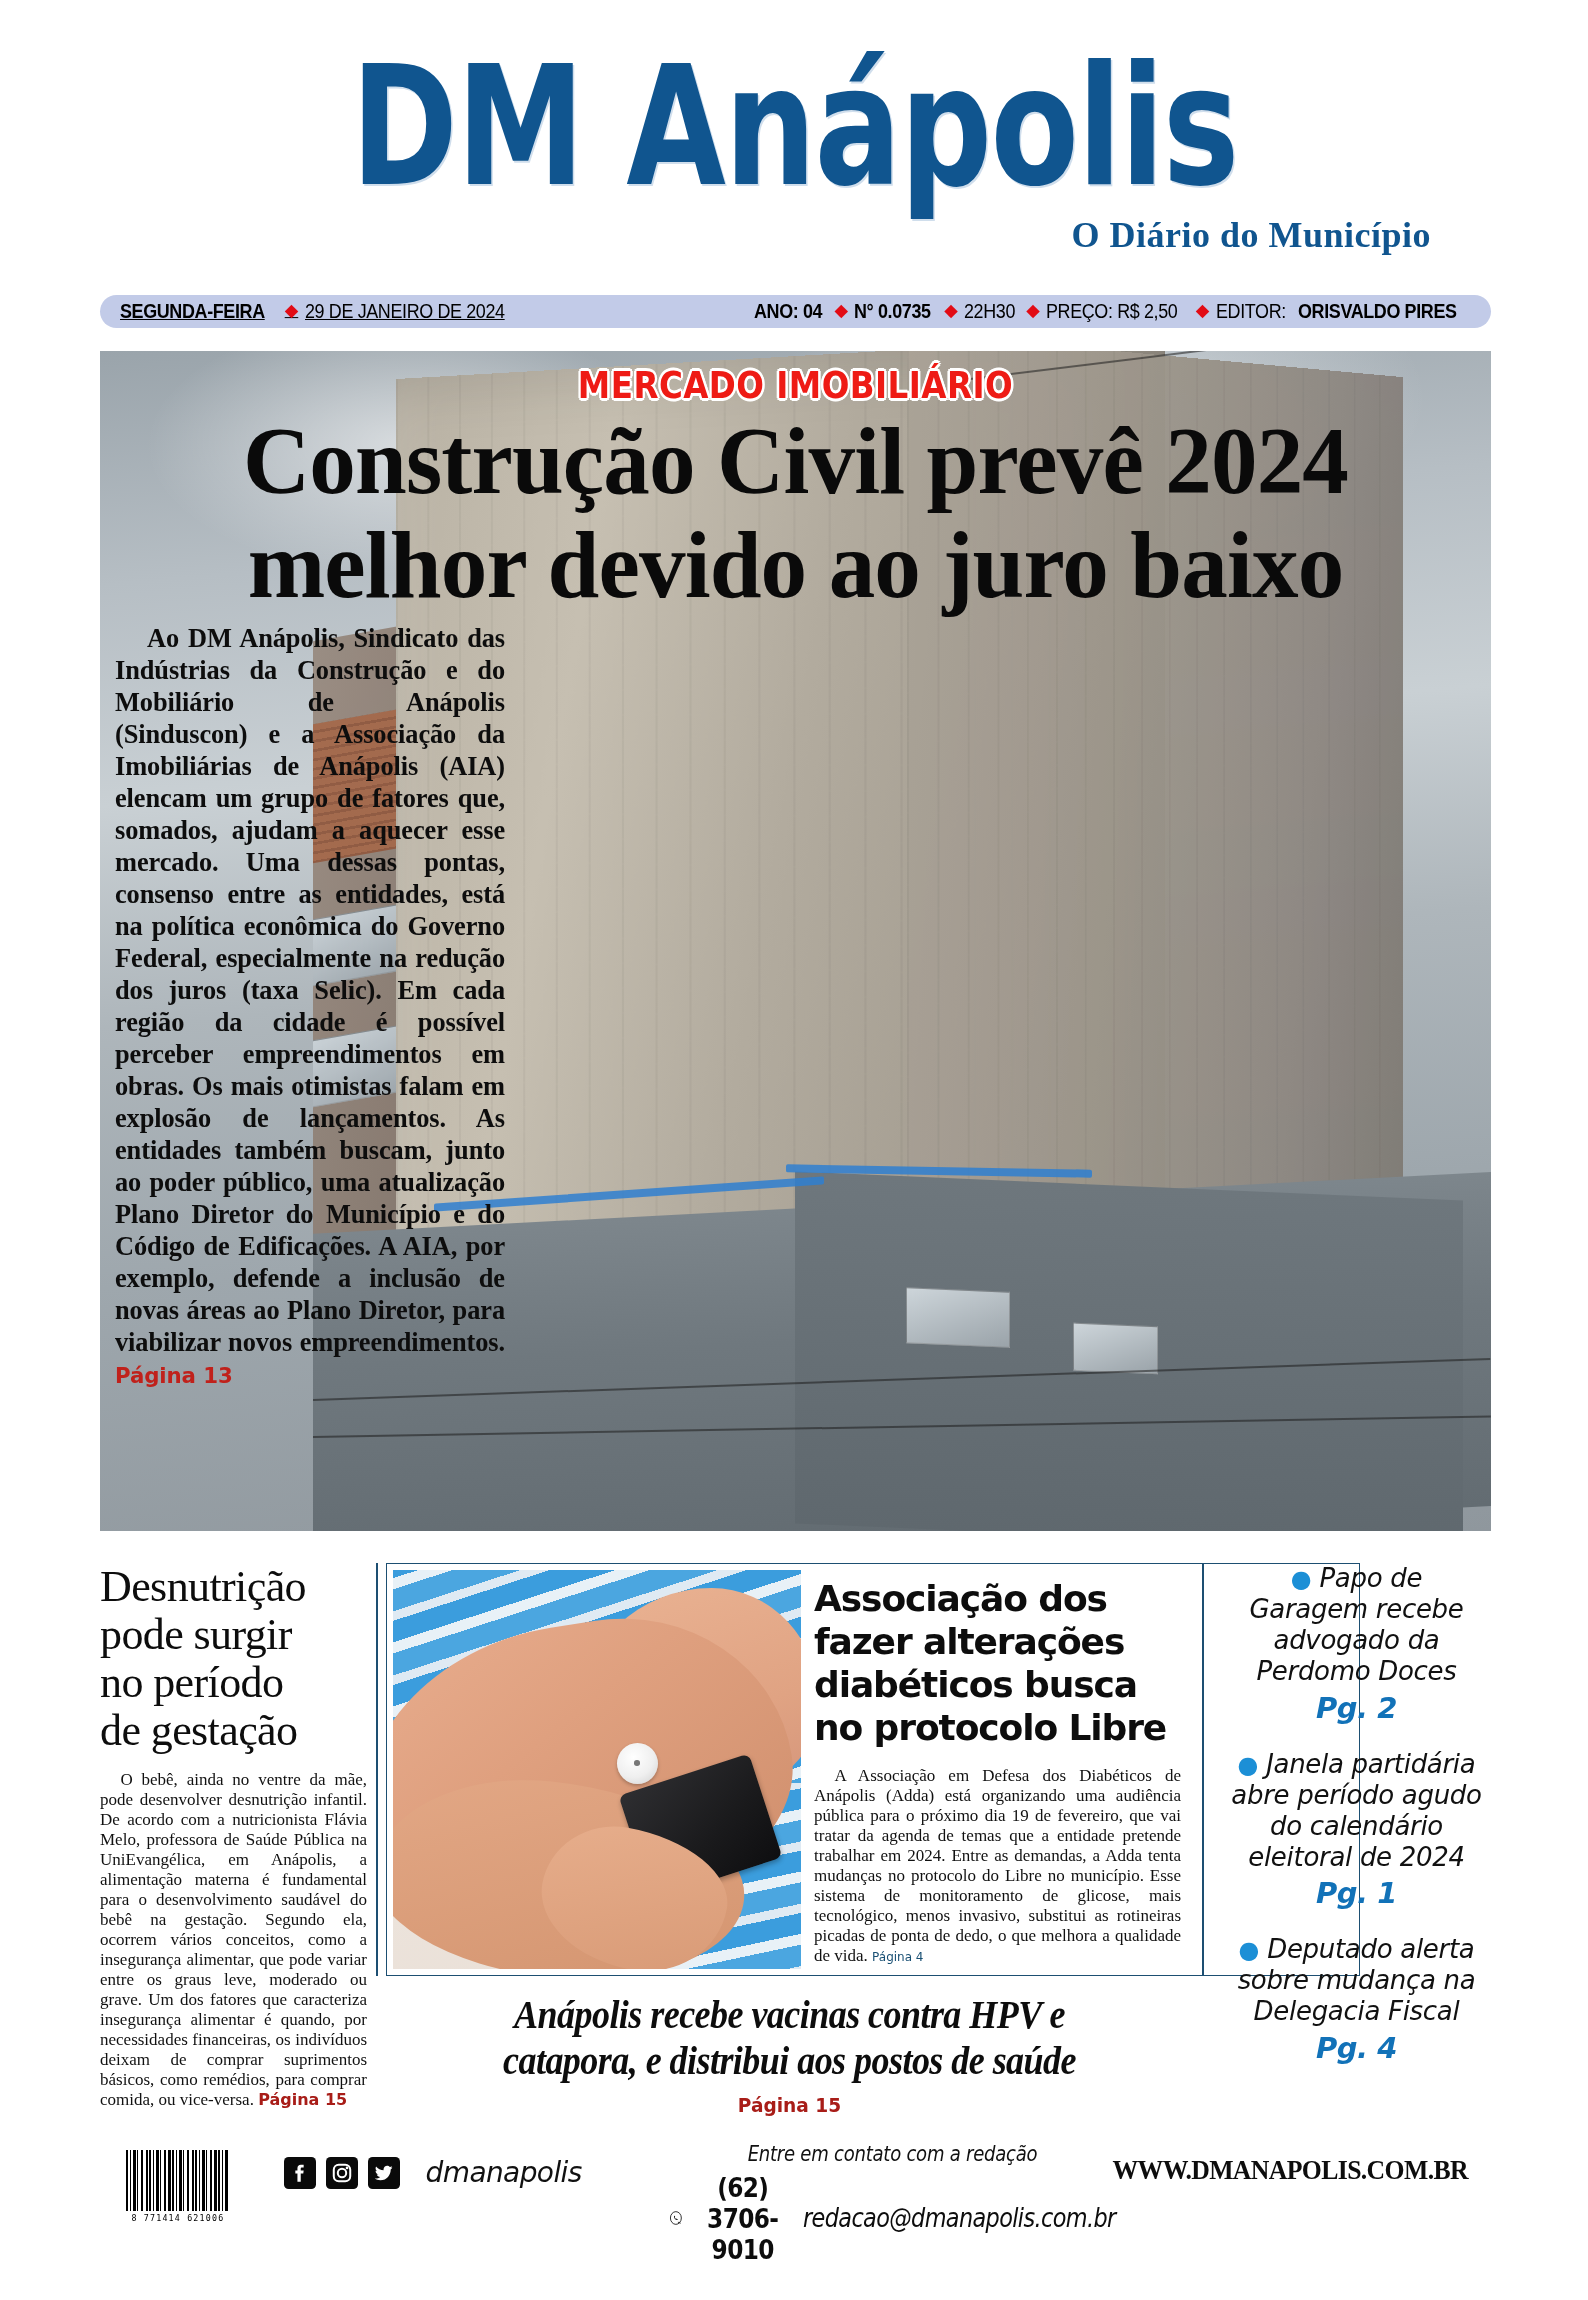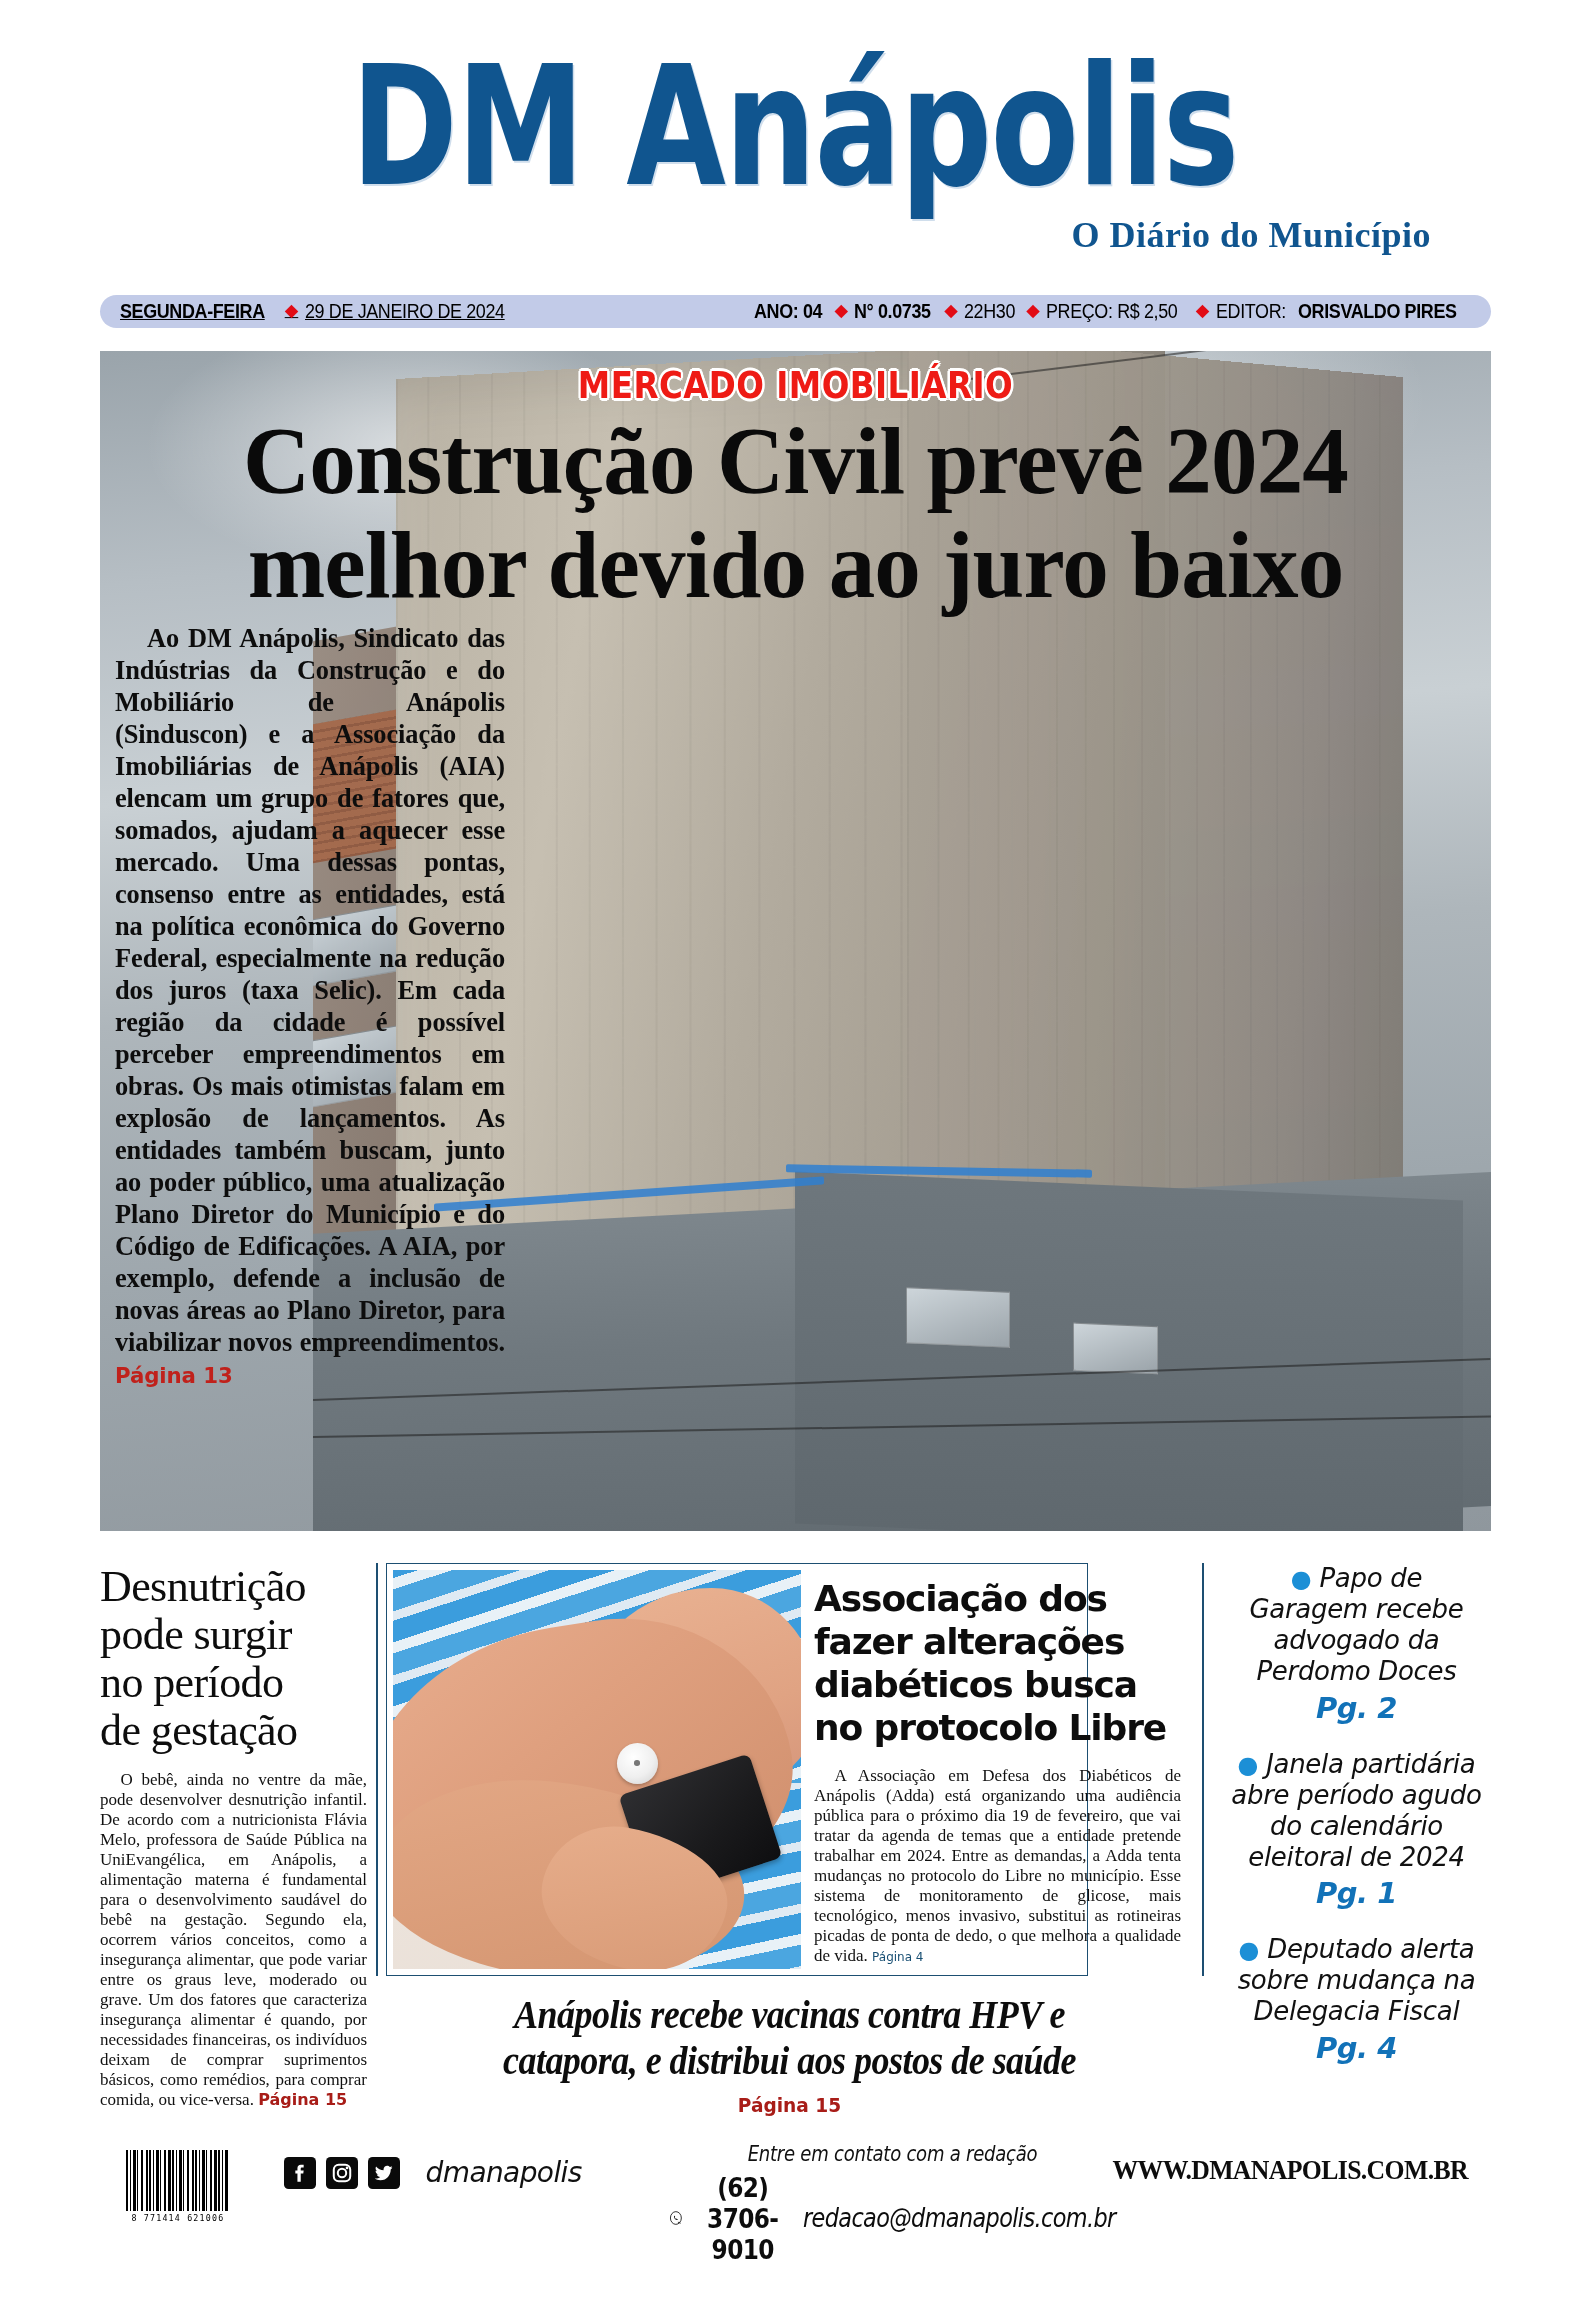--- a/index.html
+++ b/index.html
@@ -178,21 +178,21 @@
   }
   .body-desnut .pagref{color:#a81d18;font-weight:bold;font-family:"DejaVu Sans",sans-serif;font-size:16px;}
 
   .vrule{
     position:absolute;top:0;width:1.9px;background:#1d4f72;
   }
 
   
   .col-center{position:absolute;left:286px;top:0;width:807px;}
   .diab-box{
-    position:absolute;left:0;top:0;width:702px;height:413px;
+    position:absolute;left:0;top:0;width:974px;height:413px;
     border:1.9px solid #1d4f72;box-sizing:border-box;padding-left:20px;
   }
   .diab-photo{
     position:absolute;left:5.6px;top:5.6px;width:408px;height:399px;
     background:linear-gradient(160deg,#f2efe9 0%,#efe9e2 20%,#e9ded5 100%);
     overflow:hidden;
   }
   .dp-shirt{
     position:absolute;left:-9.3px;top:-9.3px;width:436px;height:278px;
     background:repeating-linear-gradient(162deg,

